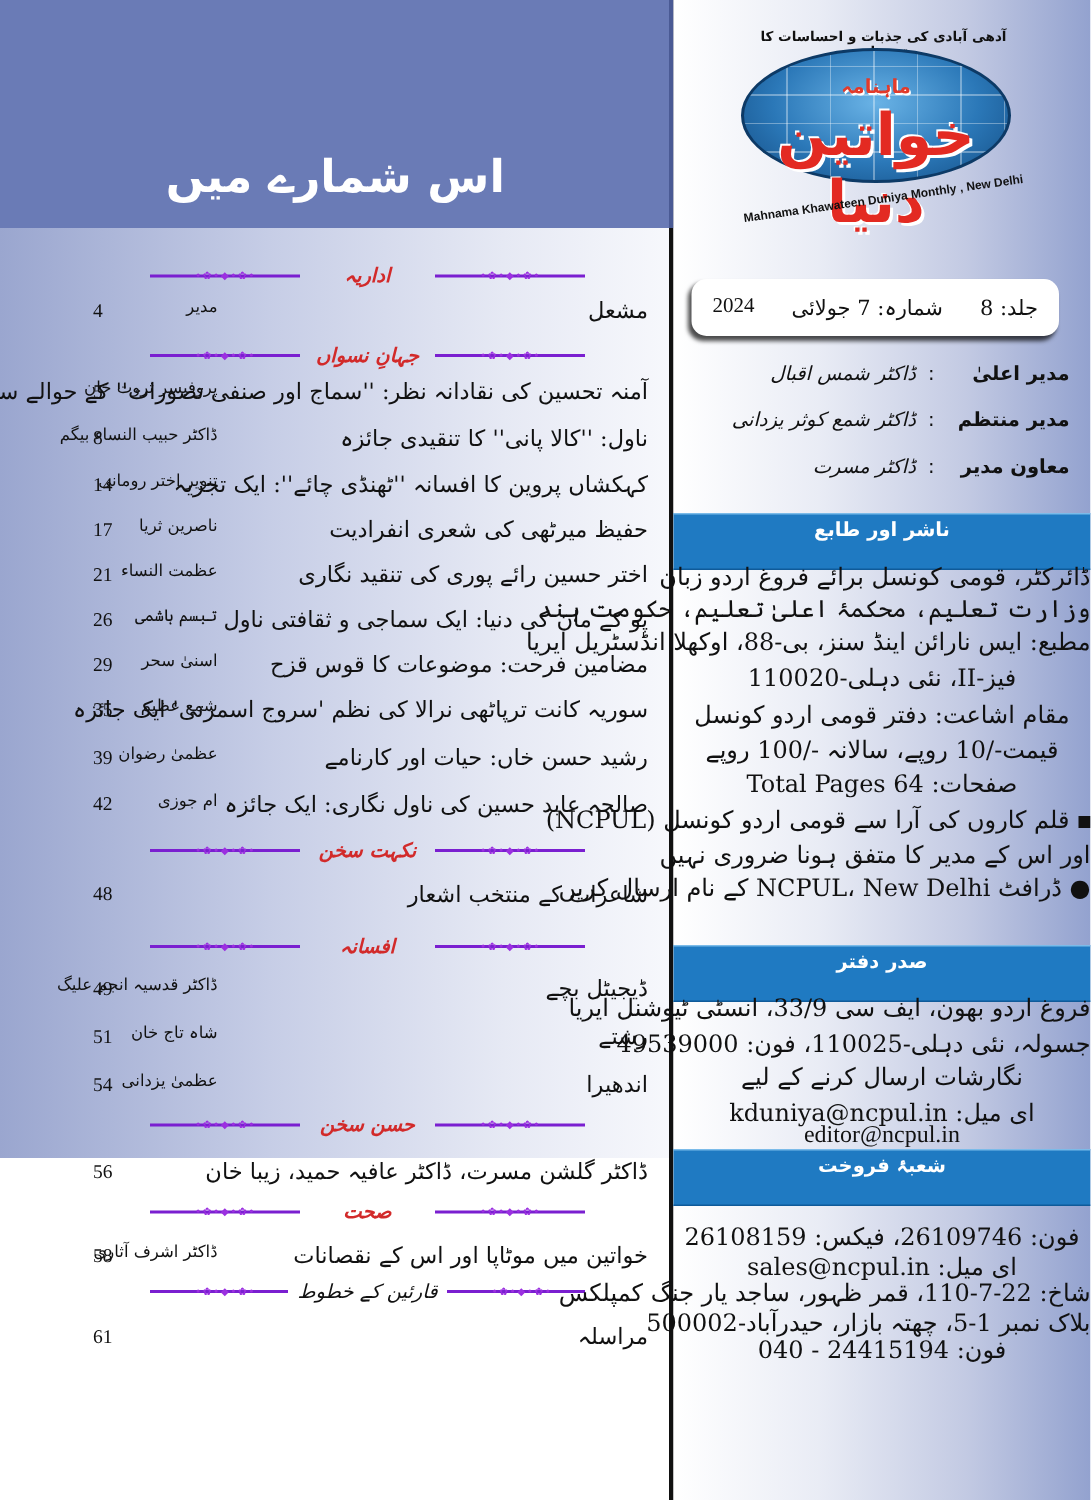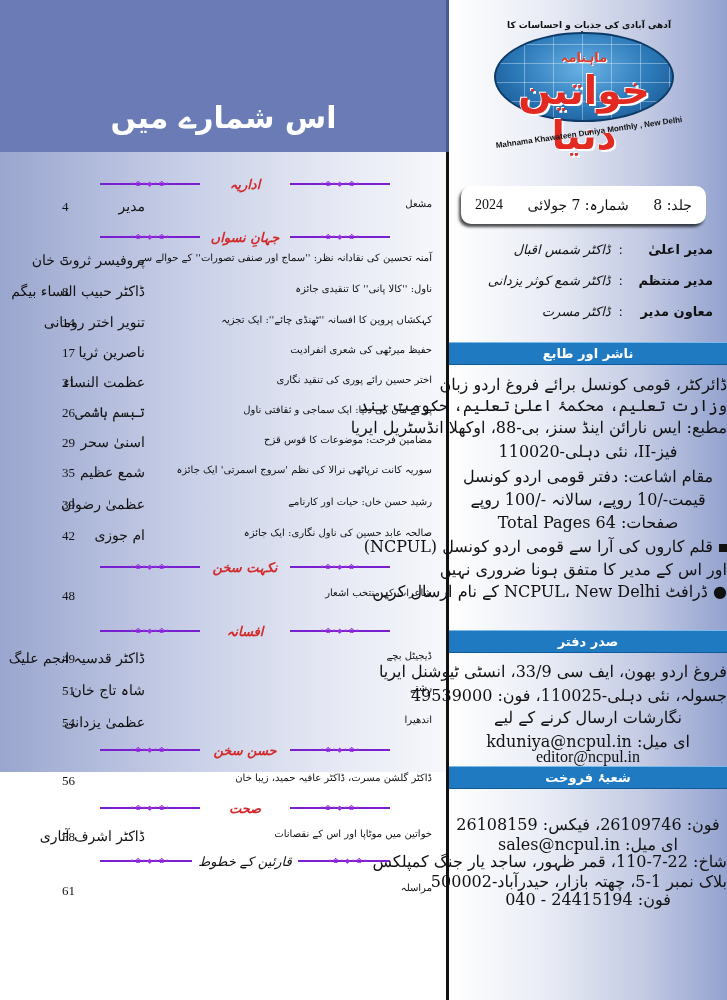--- a/index.html
+++ b/index.html
@@ -44,25 +44,25 @@
   .section-label {
     font-family: "DejaVu Serif", serif; font-weight: bold; font-style: italic; font-size: 13px;
     color: #d22a2a; direction: rtl; white-space: nowrap; padding: 0 6px;
   }
   .section-label.black { color: #111; font-weight: normal; }
 
   .toc-row {
     position: absolute; left: 0; width: 440px; height: 22px;
   }
   .toc-title {
-    position: absolute; right: 8px; top: 2px; font-family: "DejaVu Serif", serif; font-size: 10px;
+    position: absolute; right: 8px; top: 2px; font-family: "DejaVu Serif", serif; font-size: 15px;
     direction: rtl; white-space: nowrap; color: #111;
   }
   .toc-author {
-    position: absolute; right: 295px; top: 2px; font-family: "DejaVu Serif", serif; font-size: 14px;
+    position: absolute; right: 295px; top: 2px; font-family: "DejaVu Serif", serif; font-size: 11px;
     direction: rtl; white-space: nowrap; color: #111;
   }
   .toc-page {
     position: absolute; left: 62px; top: 3px; font-family: "Liberation Serif", serif; font-size: 13px; color: #111;
   }
 
   
   #right {
     position: absolute; left: 449px; top: 0; width: 278px; height: 1000px;
     background: linear-gradient(to right, #ffffff 0%, #e9ecf5 35%, #c3cae3 70%, #93a2cf 100%);
@@ -111,21 +111,21 @@
 
   .staff-row {
     position: absolute; right: 14px; width: 250px; height: 24px; direction: rtl;
     display: flex; align-items: center; font-size: 13px;
   }
   .staff-role { font-weight: bold; font-family: "DejaVu Sans", sans-serif; min-width: 82px; }
   .staff-colon { padding: 0 8px; }
   .staff-name { font-family: "DejaVu Serif", serif; font-style: italic; }
 
   .blue-bar {
-    position: absolute; left: 0; width: 278px; height: 23px;
+    position: absolute; left: 0; width: 278px; height: 38px;
     background: #1f7ac2; color: #fff; text-align: center; font-weight: bold;
     font-size: 13px; line-height: 22px; direction: rtl;
     border-top: 1px solid #7bbbe9; border-bottom: 1px solid #0f5a99;
   }
   .info-line {
     position: absolute; left: 0; width: 278px; text-align: center; direction: rtl;
     font-family: "DejaVu Serif", serif; font-size: 16px; white-space: nowrap; color: #111;
   }
   .info-line.ltr { direction: ltr; font-family: Liberation Serif, serif; }
   .bullet-sq { display: inline-block; width: 8px; height: 8px; background: #111; margin-left: 6px; vertical-align: middle; }

